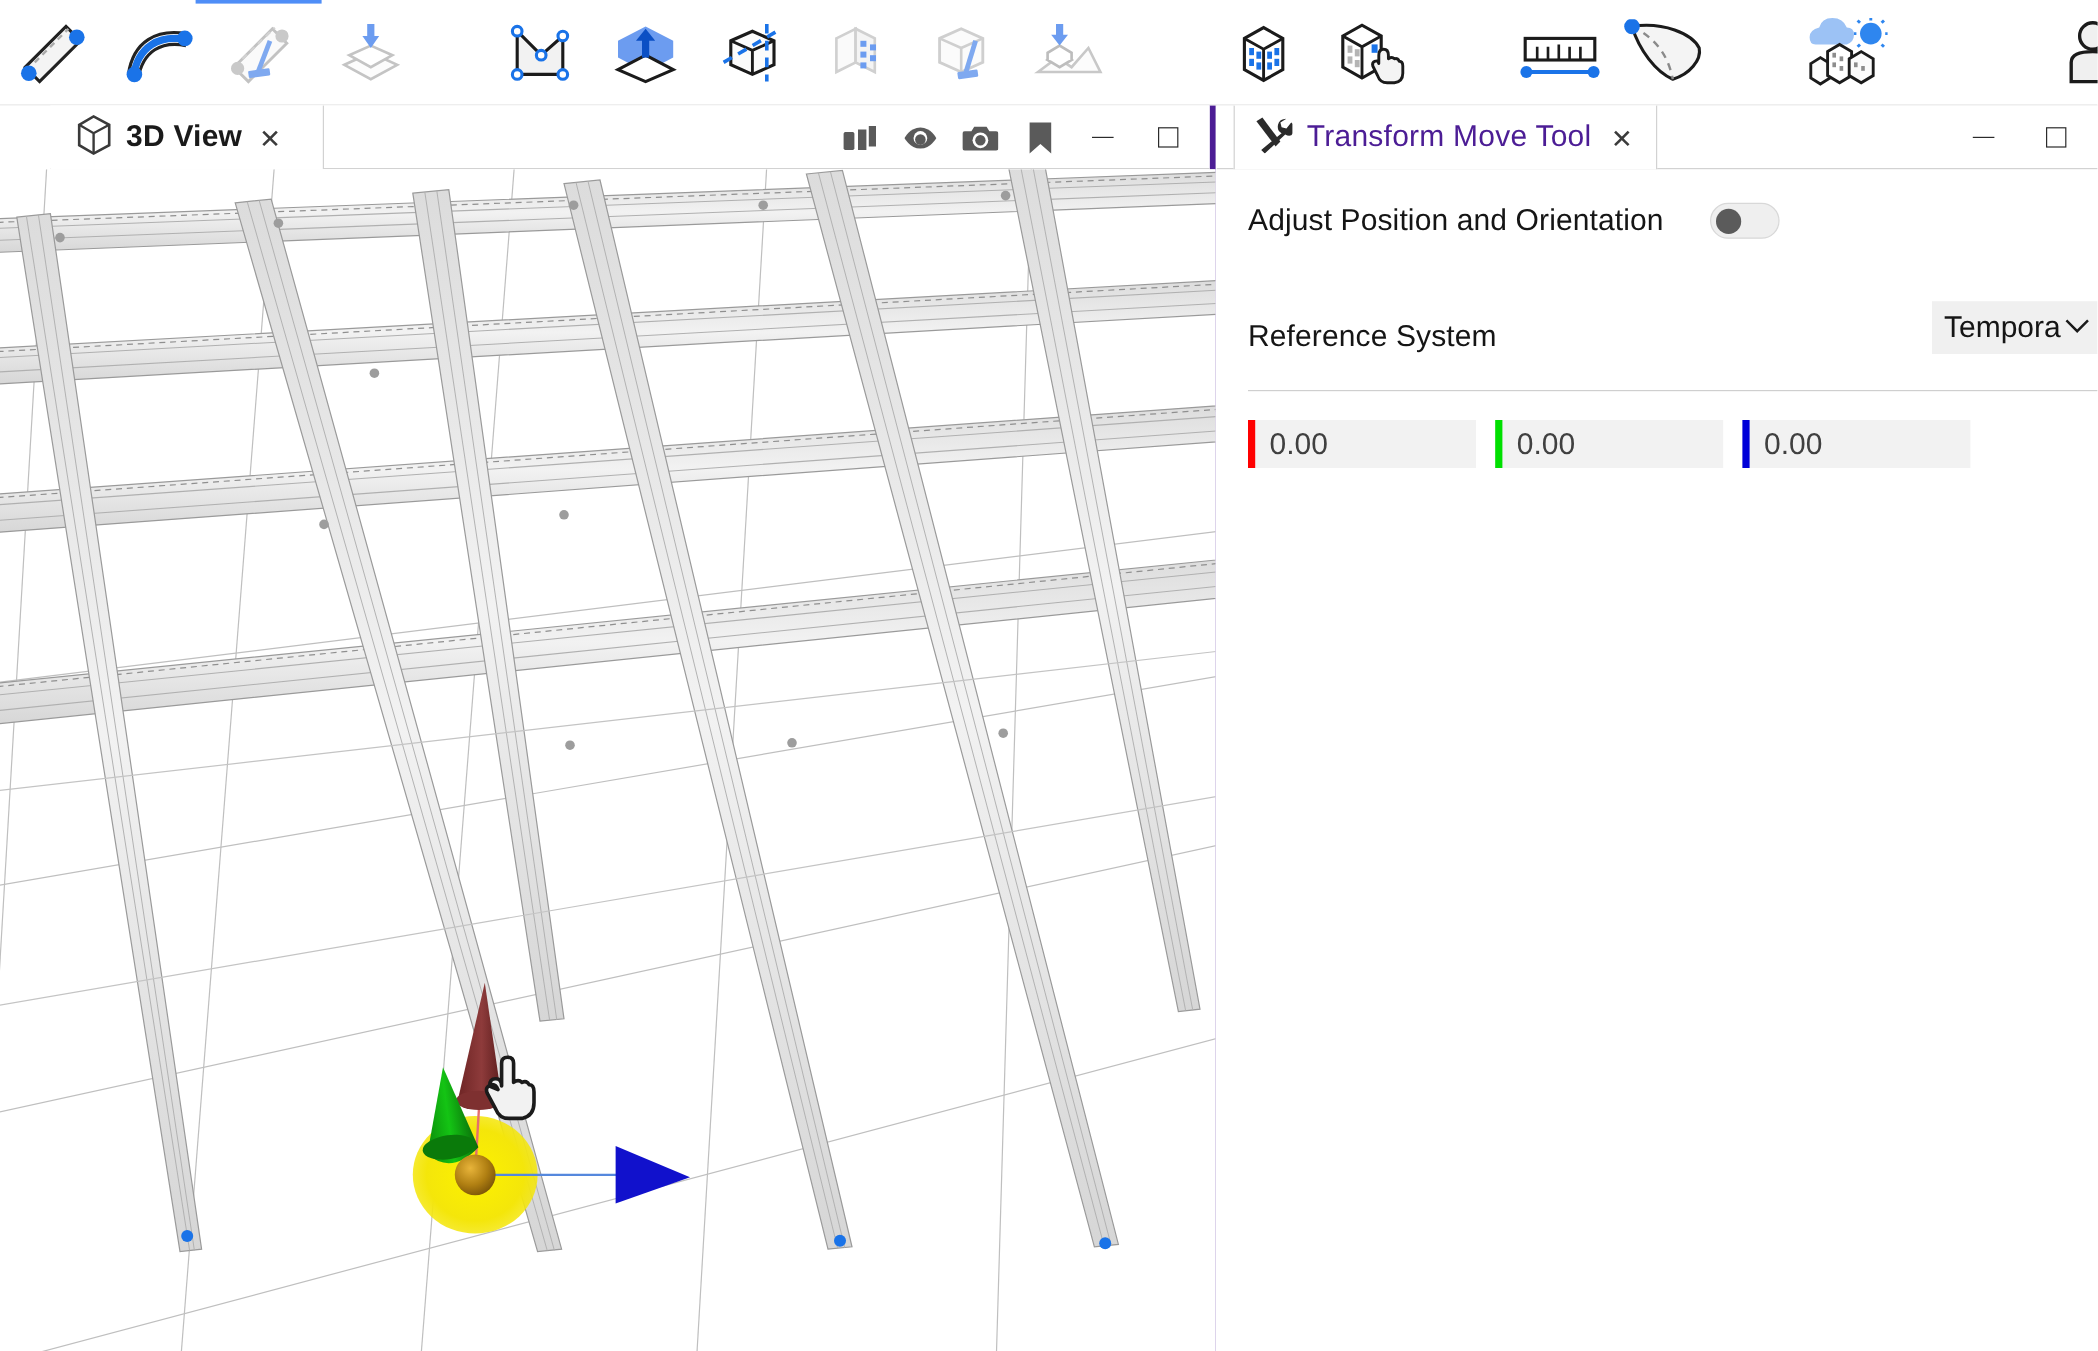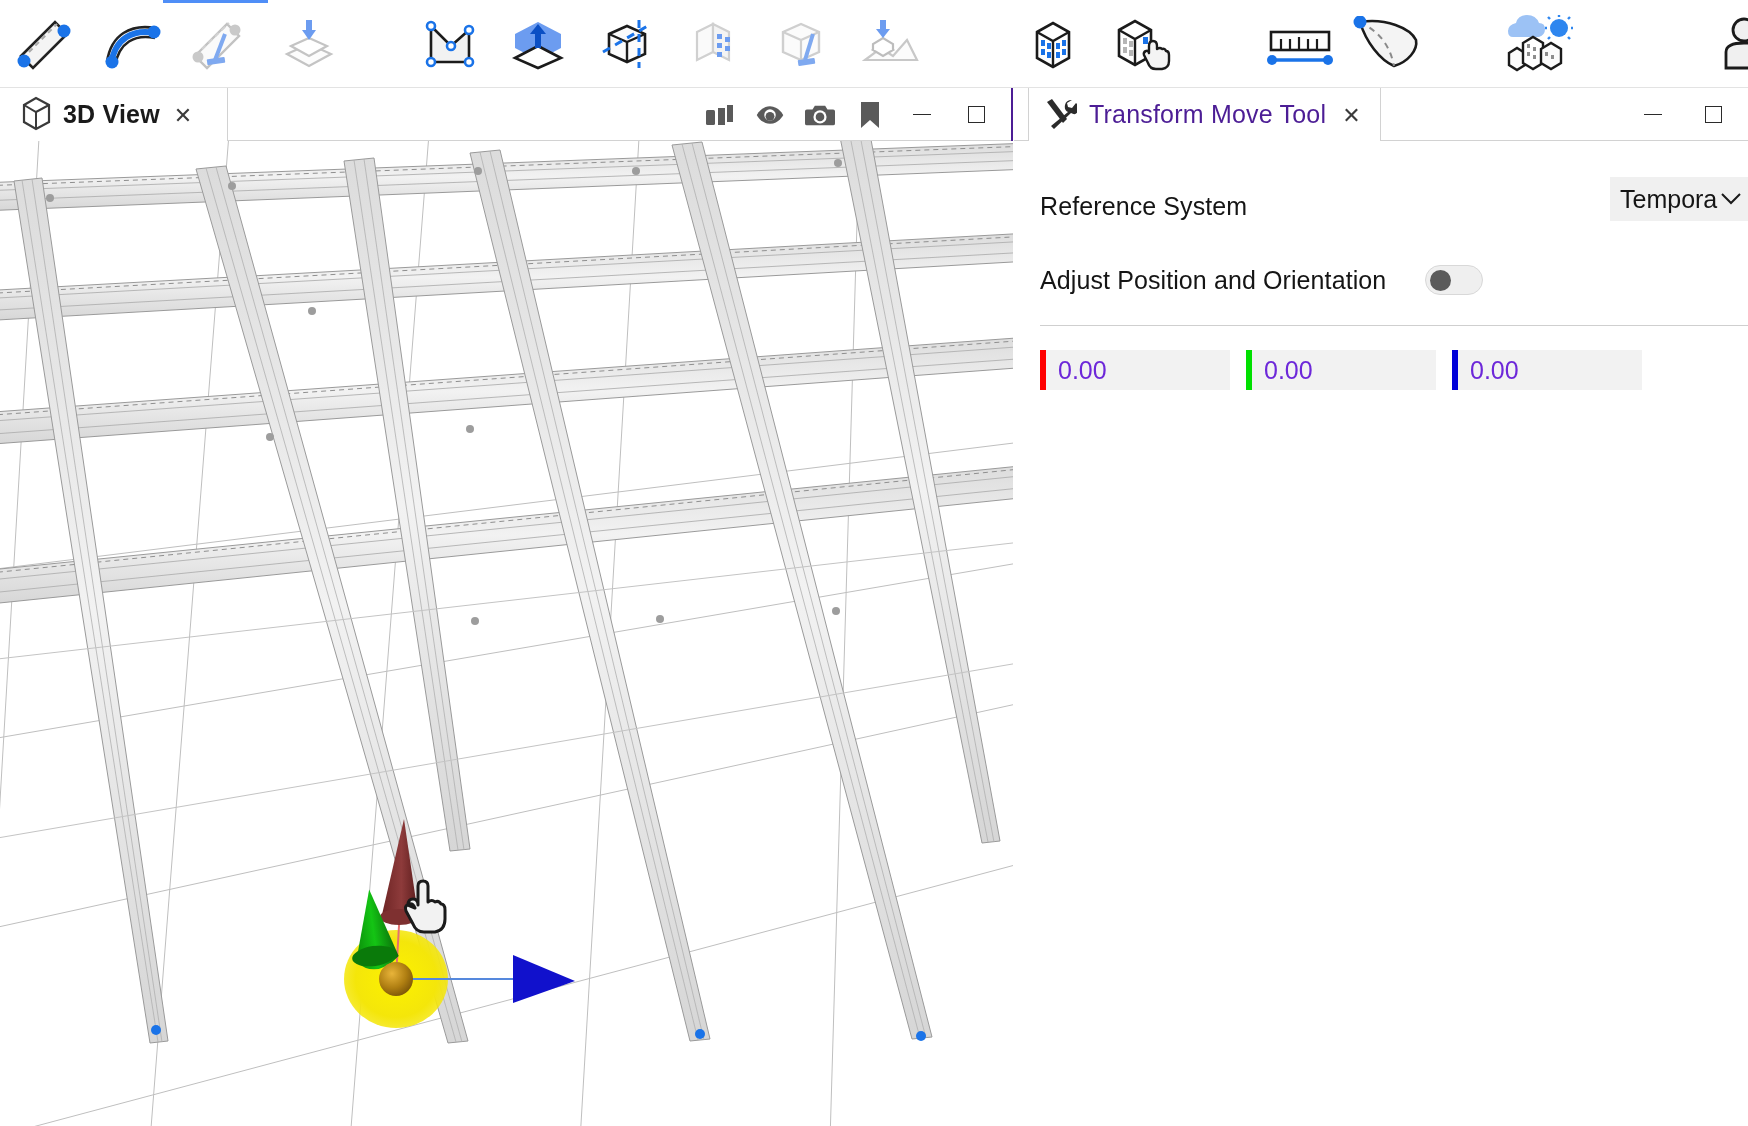--- a/index.html
+++ b/index.html
@@ -25,21 +25,21 @@
     width:88px; height:86px;
     display:flex; align-items:center; justify-content:center;
     cursor:pointer; flex:0 0 auto; position:relative;
   }
   .tb-btn svg{ display:block; }
   .tb-gap{ flex:0 0 auto; }
 
   
   #viewPanel{
     position:absolute; left:0; top:88px; width:1013px; height:1038px;
-    background:#ffffff; border-right:2px solid #4c1d95;
+    background:#ffffff; border-right:5px solid #4c1d95;padding-left:42px;
   }
   #viewHeader{
     position:relative; height:53px; width:100%;
     border-bottom:1px solid #d2d2d2; background:#fff;
   }
   #viewTab{
     position:absolute; left:0; top:0; height:53px; width:228px;
     border-right:1px solid #d2d2d2;
     display:flex; align-items:center; gap:10px; padding-left:20px;
     background:#fff;
@@ -113,21 +113,21 @@
   .divider{ height:1px; background:#cfcfcf; margin:14px 0 0 0; }
 
   .section-title{ font-size:25px; color:#151515; margin-top:32px; }
 
   .xyz-row{ display:flex; margin-top:24px; gap:16px; }
   .num-field{
     position:relative; height:40px; background:#f2f2f2; width:190px;
     display:flex; align-items:center; cursor:text;
   }
   .num-field .axisbar{ position:absolute; left:0; top:0; width:6px; height:40px; }
-  .num-field .val{ font-size:25px; color:#6d28d9; padding-left:18px; }
+  .num-field .val{ font-size:25px; color:#404040; padding-left:18px; }
 
   .snap-row{ display:flex; align-items:center; margin-top:30px; }
   .snap-row .prop-label{ flex:0 0 auto; }
   .snap-toggle-wrap{ position:absolute; left:385px; }
 </style>
 </head>
 <body>
 
 <div id="app">
 
@@ -556,36 +556,36 @@
             <span class="win-min"></span>
           </span>
         <span class="win-btn">
             <span class="win-max"></span>
           </span>
       </div>
     </div>
 
     <div id="toolBody">
 
+      <div class="prop-row" style="position:relative;margin-top:12px;">
+        <span class="prop-label">Adjust Position and Orientation</span>
+        <div class="toggle" style="position:absolute;left:385px;">
+          <span class="knob"></span>
+        </div>
+      </div>
+
       <div class="prop-row" style="position:relative;margin-top:34px;">
         <span class="prop-label">Reference System</span>
         <div class="combo" style="right:0;top:2px;">
           <span class="combo-text">Tempora</span>
           <span class="chev">
             <svg width="22" height="14" viewBox="0 0 22 14">
                 <path d="M2 2 L11 11 L20 2" fill="none" stroke="#1b1b1b" stroke-width="2"></path>
               </svg>
           </span>
-        </div>
-      </div>
-
-      <div class="prop-row" style="position:relative;margin-top:12px;">
-        <span class="prop-label">Adjust Position and Orientation</span>
-        <div class="toggle" style="position:absolute;left:385px;">
-          <span class="knob"></span>
         </div>
       </div>
 
       <div class="divider" style="margin-right:0;width:708px;"></div>
 
 
       <div class="xyz-row">
         <div class="num-field">
           <span class="axisbar" style="background:#ff0000"></span>
           <span class="val">0.00</span>

